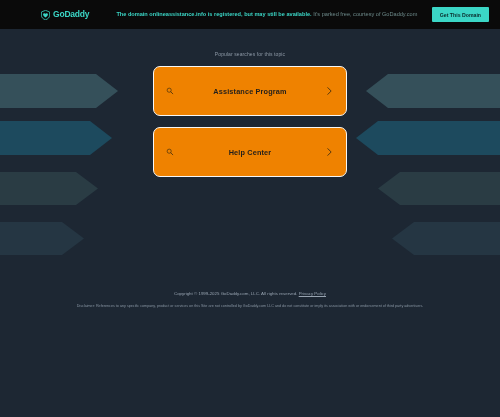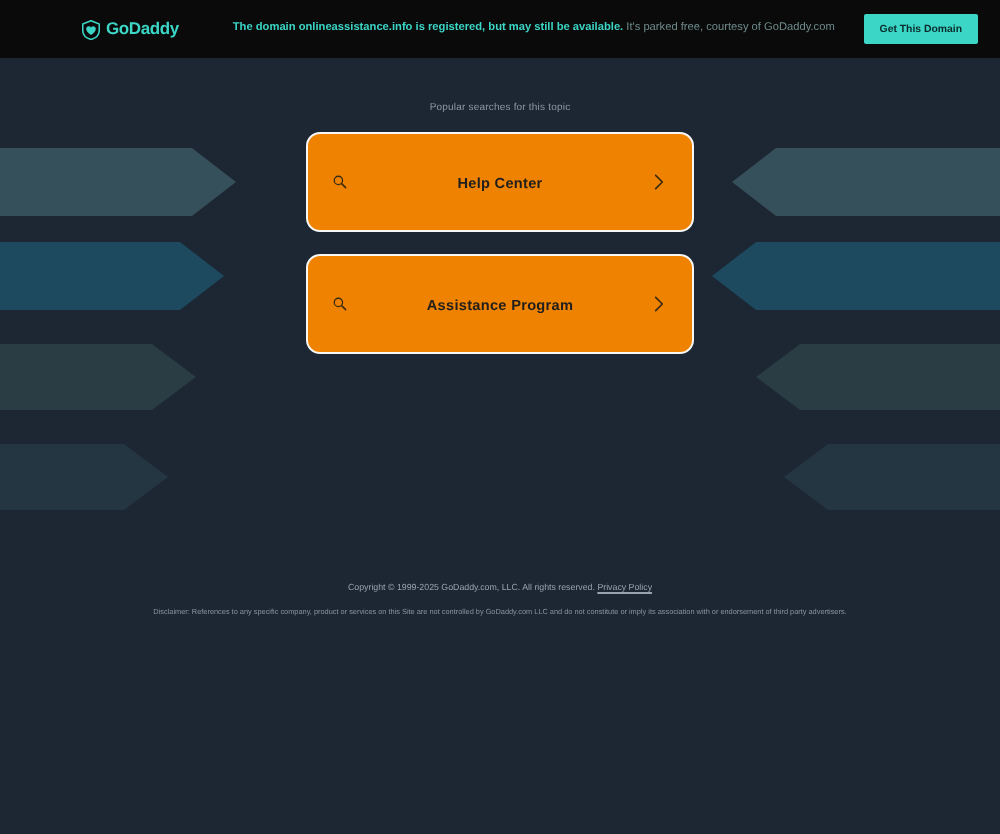--- a/index.html
+++ b/index.html
@@ -127,31 +127,31 @@
   </div>
 
   <div id="main">
     <div id="popular-label">Popular searches for this topic</div>
     <div id="links">
         <a href="#" class="link-btn">
           <svg class="mag" viewBox="0 0 20 20" width="8" height="8">
             <circle cx="8" cy="8" r="5.2" fill="none" stroke="#3a2a10" stroke-width="1.6"></circle>
             <line x1="12" y1="12" x2="17" y2="17" stroke="#3a2a10" stroke-width="1.9" stroke-linecap="round"></line>
           </svg>
-          <span class="label">Help Center</span>
+          <span class="label">Assistance Program</span>
           <svg class="arrow" viewBox="0 0 12 20" width="5" height="9">
             <polyline points="2,2 10,10 2,18" fill="none" stroke="#3a2a10" stroke-width="2" stroke-linecap="round" stroke-linejoin="round"></polyline>
           </svg>
         </a>
         <a href="#" class="link-btn">
           <svg class="mag" viewBox="0 0 20 20" width="8" height="8">
             <circle cx="8" cy="8" r="5.2" fill="none" stroke="#3a2a10" stroke-width="1.6"></circle>
             <line x1="12" y1="12" x2="17" y2="17" stroke="#3a2a10" stroke-width="1.9" stroke-linecap="round"></line>
           </svg>
-          <span class="label">Assistance Program</span>
+          <span class="label">Help Center</span>
           <svg class="arrow" viewBox="0 0 12 20" width="5" height="9">
             <polyline points="2,2 10,10 2,18" fill="none" stroke="#3a2a10" stroke-width="2" stroke-linecap="round" stroke-linejoin="round"></polyline>
           </svg>
         </a>
       </div>
   </div>
 
   <div id="footer">
     <div id="copyright">
       <span>Copyright © 1999-2025 GoDaddy.com, LLC. All rights reserved.</span>

